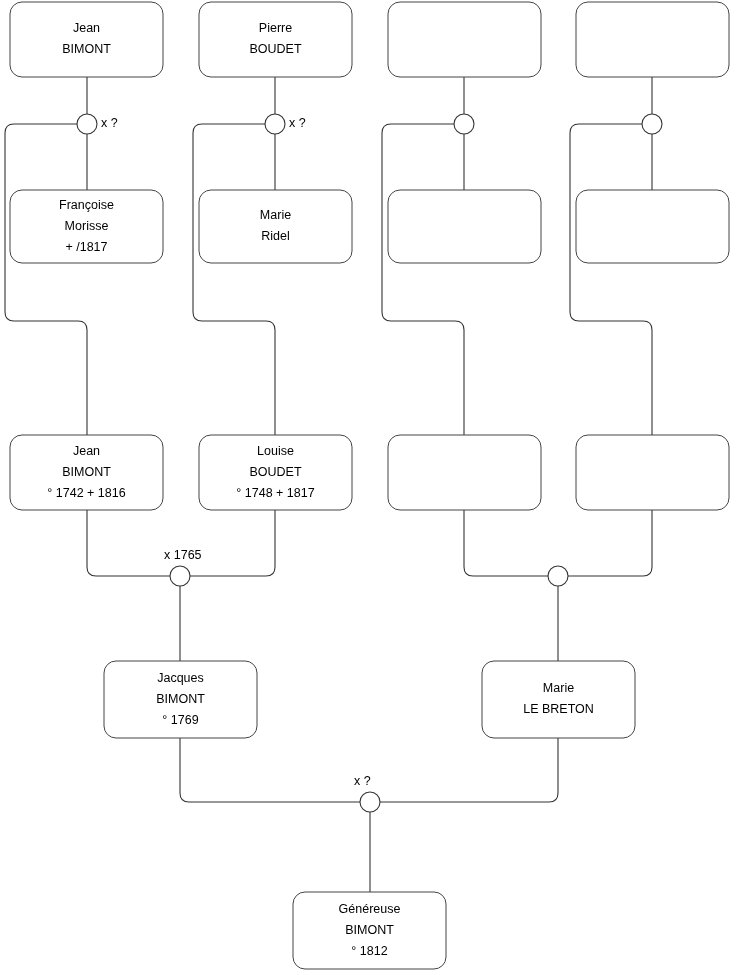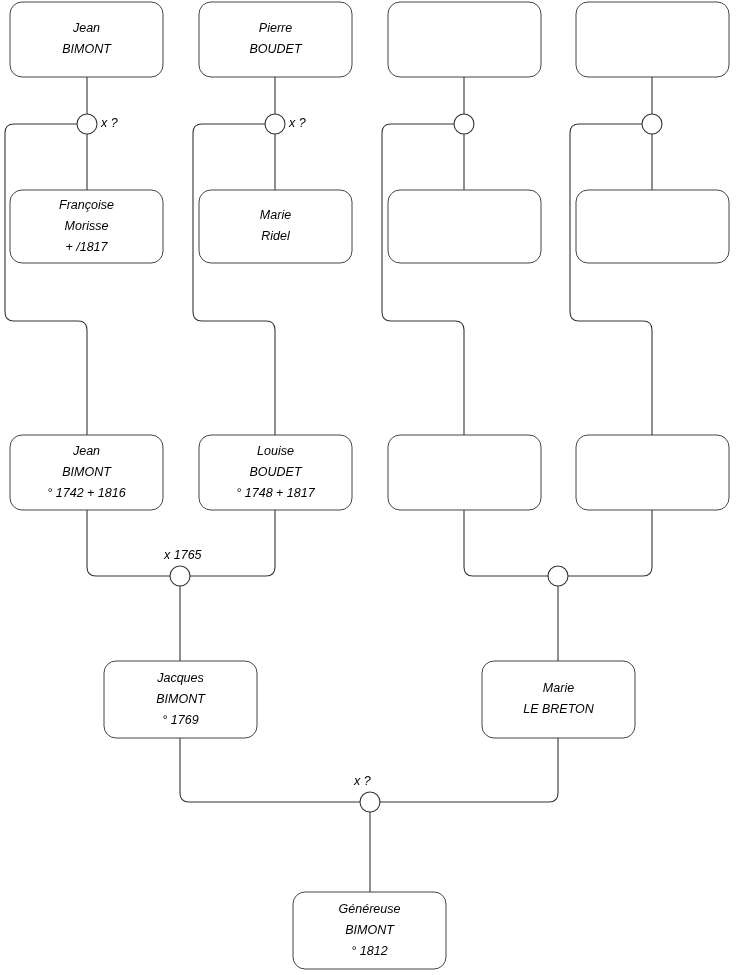--- a/index.html
+++ b/index.html
@@ -10,21 +10,20 @@
   body {
     width: 740px;
     height: 975px;
     font-family: "Liberation Sans", sans-serif;
     overflow: hidden;
   }
   #chart-root {
     position: relative;
     width: 648px;
     height: 975px;
-    font-style: italic;
   }
   svg#genealogy-svg {
     display: block;
     width: 740px;
     height: 975px;
   }
   .person-box {
     fill: #ffffff;
     stroke: #444444;
     stroke-width: 1;

